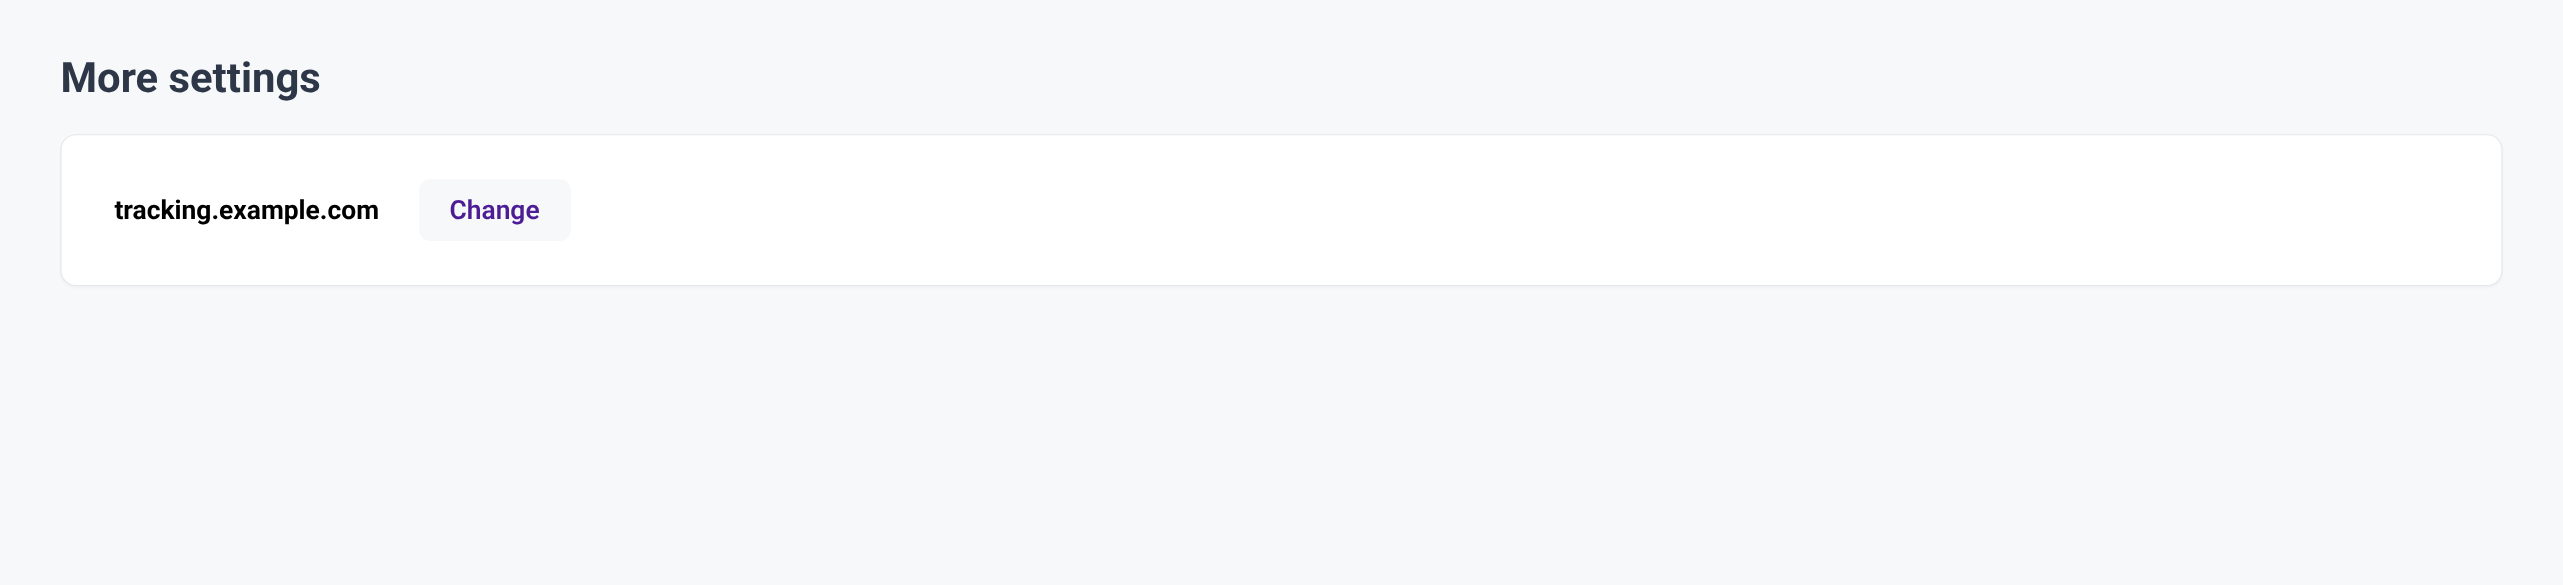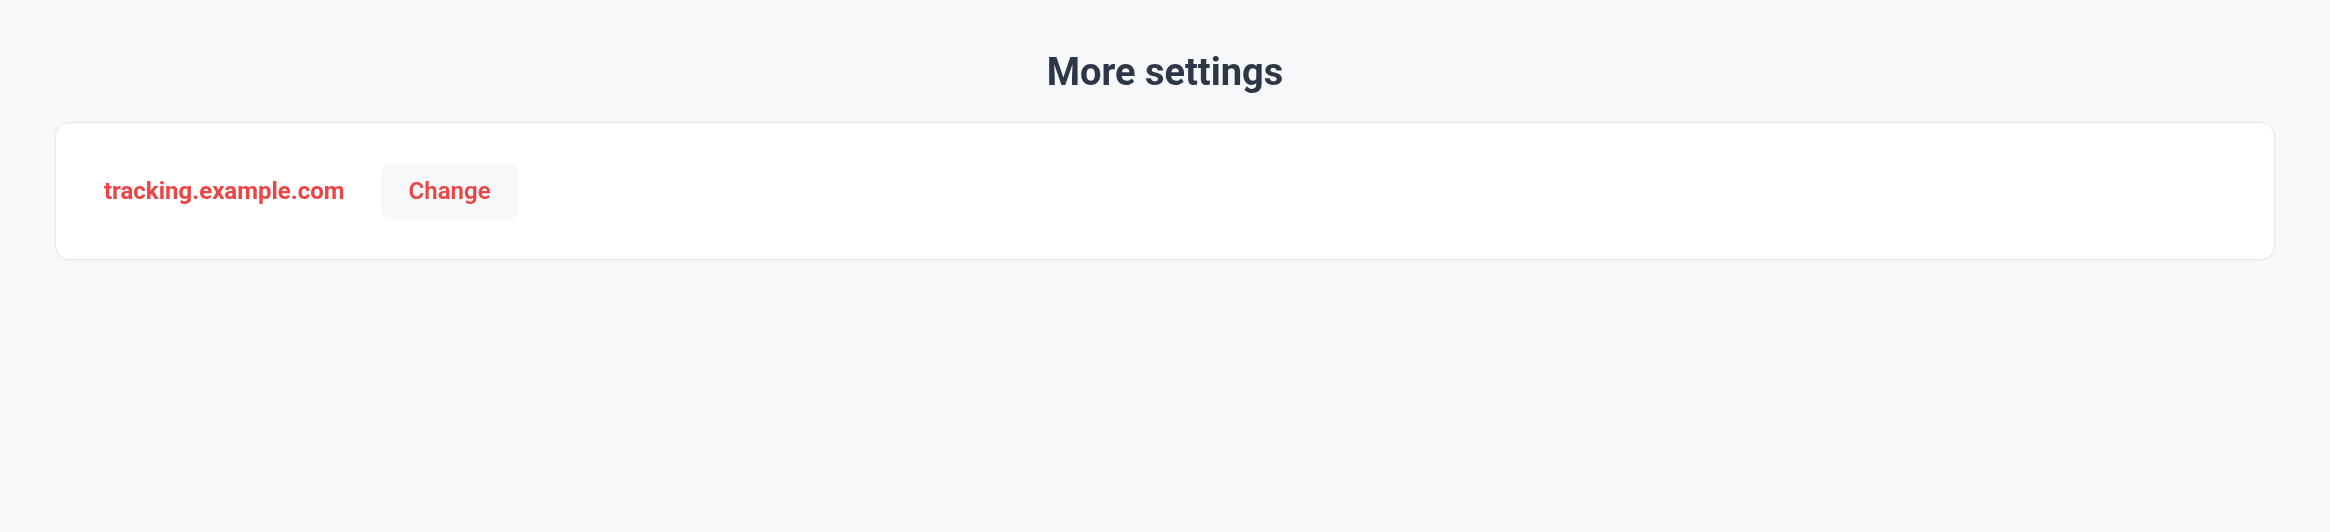--- a/index.html
+++ b/index.html
@@ -1,19 +1,18 @@
 <!DOCTYPE html>
 <html><head>
   <meta charset="utf-8">
   <style>
     * {
       margin: 0;
       padding: 0;
       box-sizing: border-box;
-      text-align: center;
     }
     body {
       font-family: -apple-system, BlinkMacSystemFont, "Segoe UI", Roboto, "Helvetica Neue", Arial, sans-serif;
       background-color: #f7f8fa;
       width: 2330px;
       height: 532px;
       padding: 50px 55px;
     }
     .section-title {
       font-size: 38px;
@@ -41,30 +40,30 @@
       margin-bottom: 40px;
     }
     .domain-row {
       display: flex;
       align-items: center;
       gap: 36px;
     }
     .domain-value {
       font-size: 24px;
       font-weight: 700;
-      color: #ef4444;
+      color: #000000;
     }
     .change-button {
       background-color: #f7f8fa;
       border: none;
       border-radius: 10px;
       padding: 14px 28px;
       font-size: 24px;
       font-weight: 600;
-      color: #ef4444;
+      color: #4c1d95;
       cursor: pointer;
       font-family: inherit;
     }
   </style>
 </head>
 <body>
 
 <h2 class="section-title">More settings</h2>
 
 <div class="card">

